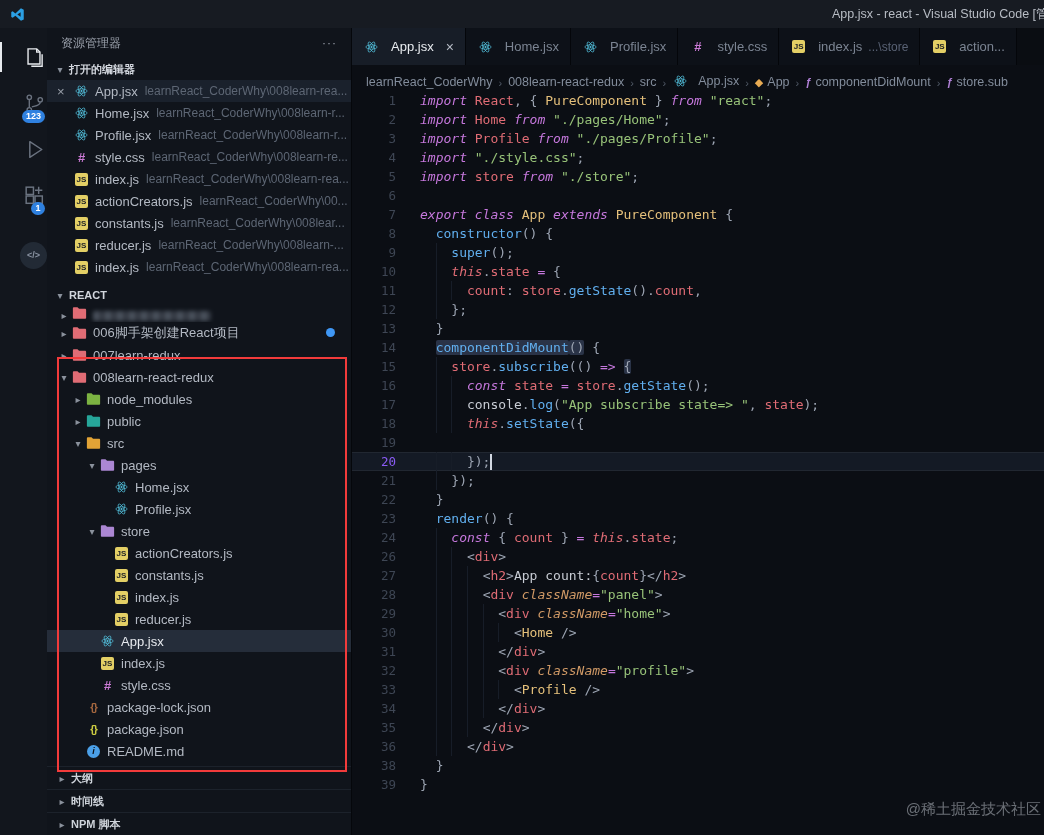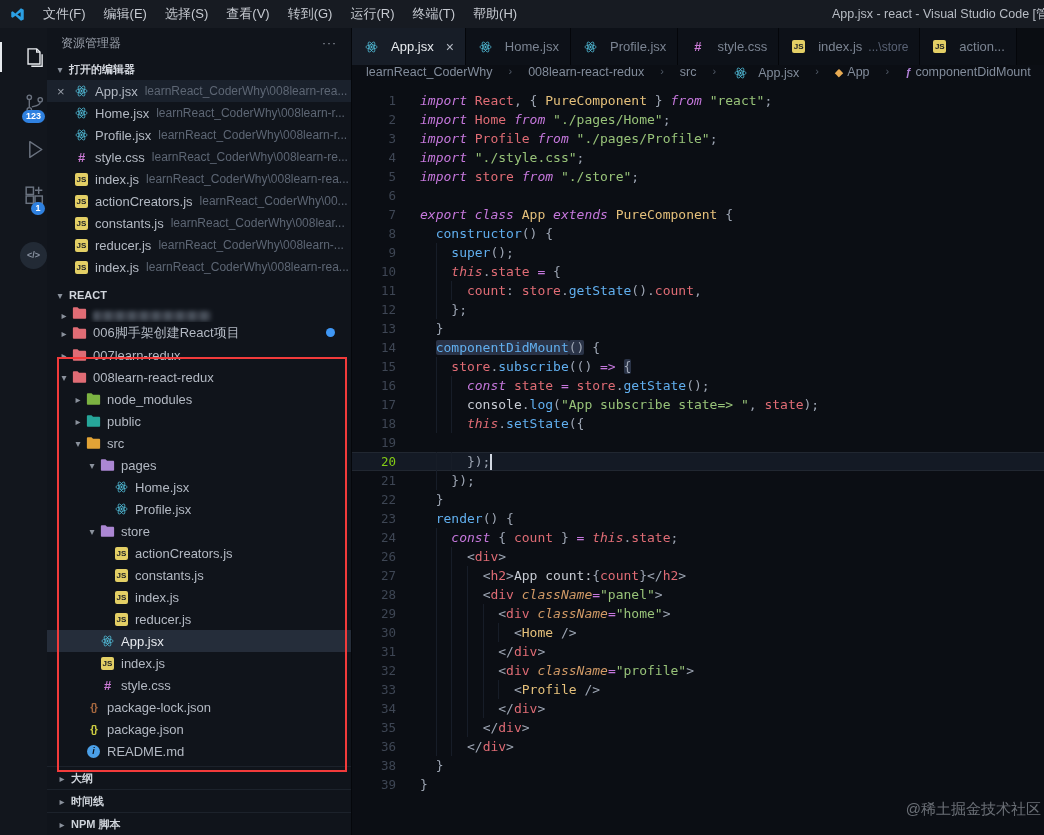--- a/index.html
+++ b/index.html
@@ -48,32 +48,32 @@
 .fi-css{color:#cc7ad6;font-weight:700;font-size:13px}
 .fi-json{font-weight:700;font-size:11px;letter-spacing:-1px}
 .fi-md{background:#4ba0e8;color:#0d1117;width:13px;height:13px;border-radius:50%;font-size:9px;font-weight:700;display:inline-flex;align-items:center;justify-content:center;font-style:italic}
 
 .editor{flex:1;display:flex;flex-direction:column;position:relative;min-width:0;background:#0b0e14}
 .tabbar{height:37px;background:#0a0d12;display:flex;overflow:hidden;flex:none}
 .tab{display:flex;align-items:center;gap:6px;padding:0 11px;font-size:13px;color:#7b8492;background:#0d1118;border-right:1px solid #04060a;white-space:nowrap;cursor:pointer}
 .tab.active{background:#171d27;color:#e9ecf0}
 .tclose{margin-left:6px;font-size:14px;color:#b6bcc6;cursor:pointer}
 .thint{font-size:12px;color:#596274}
-.breadcrumb{height:24px;display:flex;align-items:flex-start;padding-left:14px;font-size:12.5px;color:#828c9b;gap:16px;white-space:nowrap;overflow:hidden;flex:none}
+.breadcrumb{height:24px;display:flex;align-items:flex-end;padding-left:14px;font-size:12.5px;color:#828c9b;gap:6px;white-space:nowrap;overflow:hidden;flex:none}
 .bc-item{display:flex;align-items:center;gap:4px}
 .bc-sep{color:#525b68;font-size:11px}
 .bc-sym{font-size:11px}
 .bc-class{color:#e8ab53}
 .bc-method{color:#b180d7;font-style:italic;font-weight:700}
 
 .code{flex:1;position:relative;padding-top:2px;font-family:"DejaVu Sans Mono","Liberation Mono",monospace;font-size:13px;line-height:19px;overflow:hidden;cursor:text}
 .line{display:flex;height:19px}
 .line.current{background:#141a25;box-shadow:inset 0 1px 0 rgba(255,255,255,.06),inset 0 -1px 0 rgba(255,255,255,.06)}
 .lnum{flex:none;width:44px;text-align:right;color:#3e4654;margin-right:24px;font-size:12.5px}
-.line.current .lnum{color:#84cc16}
+.line.current .lnum{color:#8b5cf6}
 .ltext{position:relative;white-space:pre;display:inline-block;min-height:19px}
 .guide{position:absolute;top:0;height:19px;width:1px;background:#171d28}
 .cursor{display:inline-block;width:2px;height:16px;background:#d2d8e2;vertical-align:middle;transform:translateY(-1px)}
 .tk-k{color:#c678dd;font-style:italic}
 .tk-v{color:#e06c75}
 .tk-t{color:#e5c07b}
 .tk-f{color:#61afef}
 .tk-s{color:#98c379}
 .tk-p{color:#9da5b3}
 .tk-o{color:#c678dd}
@@ -91,30 +91,20 @@
 </head>
 <body>
 
 <div id="app">
   <div class="titlebar">
     <span class="logo">
       <svg viewBox="0 0 24 24" width="15" height="15">
           <path fill="#2b9fe3" d="M17.5 2L8.6 10.2 4.3 6.9 2 8v8l2.3 1.1 4.3-3.3 8.9 8.2 4.5-2.2V4.2L17.5 2zM17 8.3v7.4L11.7 12 17 8.3z"></path>
         </svg>
     </span>
-    <nav class="menus" id="menus">
-        <span class="menu-item">文件(F)</span>
-        <span class="menu-item">编辑(E)</span>
-        <span class="menu-item">选择(S)</span>
-        <span class="menu-item">查看(V)</span>
-        <span class="menu-item">转到(G)</span>
-        <span class="menu-item">运行(R)</span>
-        <span class="menu-item">终端(T)</span>
-        <span class="menu-item">帮助(H)</span>
-      </nav>
     <span class="window-title">App.jsx - react - Visual Studio Code [管理员]</span>
   </div>
   <div class="main">
     <div class="activitybar" id="activitybar">
         <div class="ab-item active">
           <svg viewBox="0 0 24 24" width="26" height="26" fill="none" stroke="currentColor" stroke-width="1.3">
             <path d="M14.5 4.5h-8v14h11v-11z"></path>
             <path d="M14.5 4.5v3h3"></path>
             <path d="M9.5 20.5h10v-11"></path>
           </svg>

